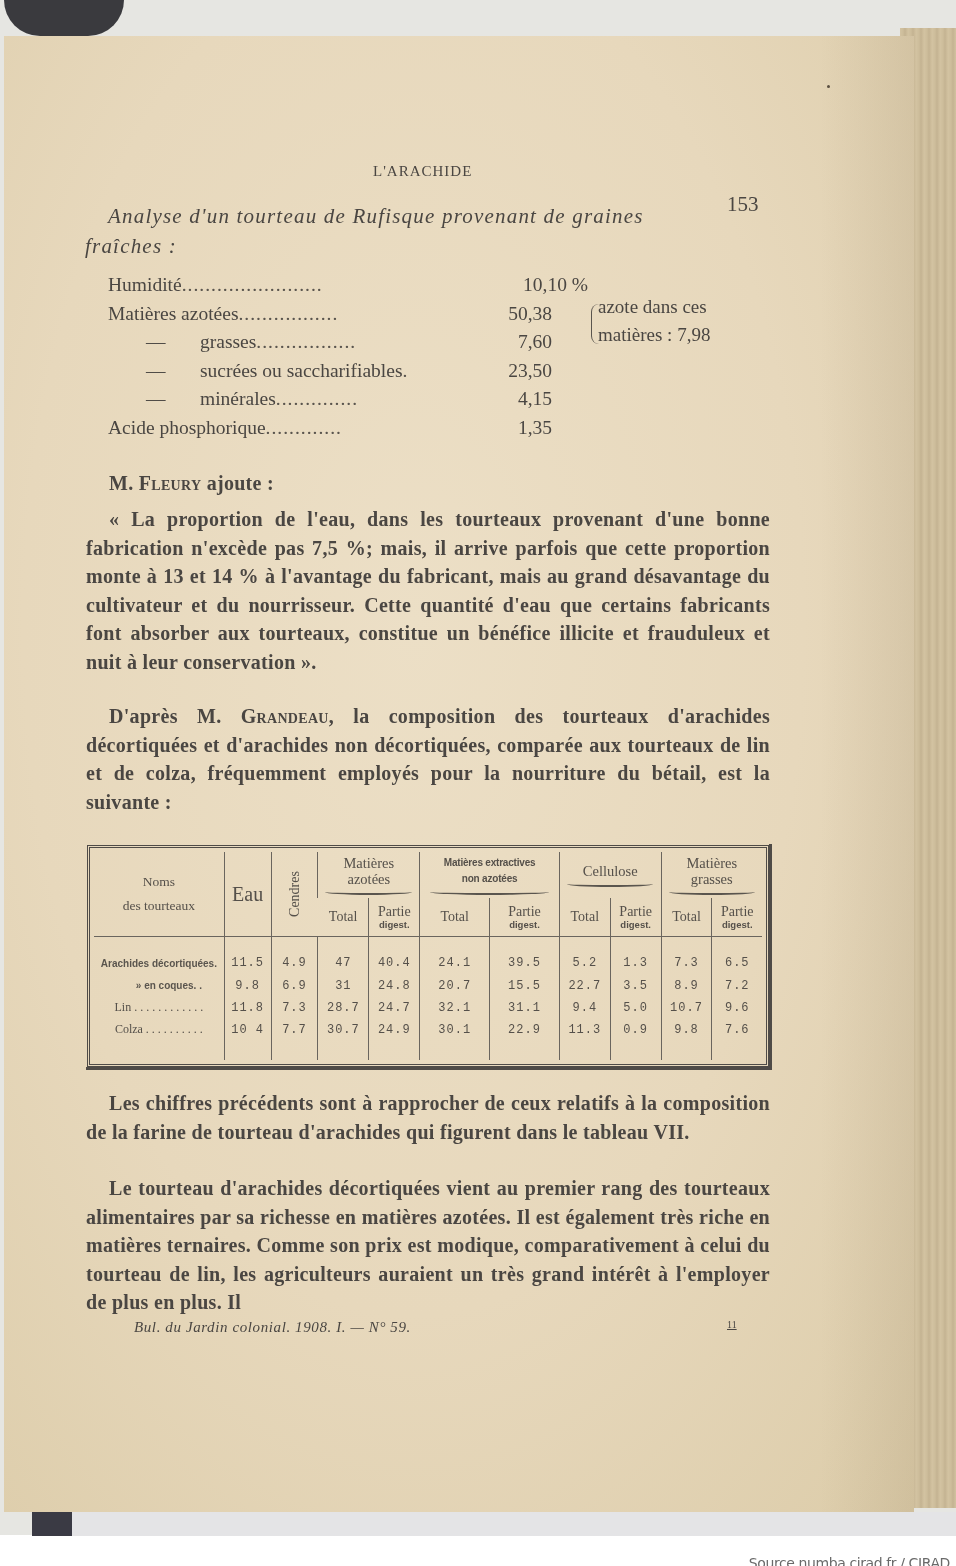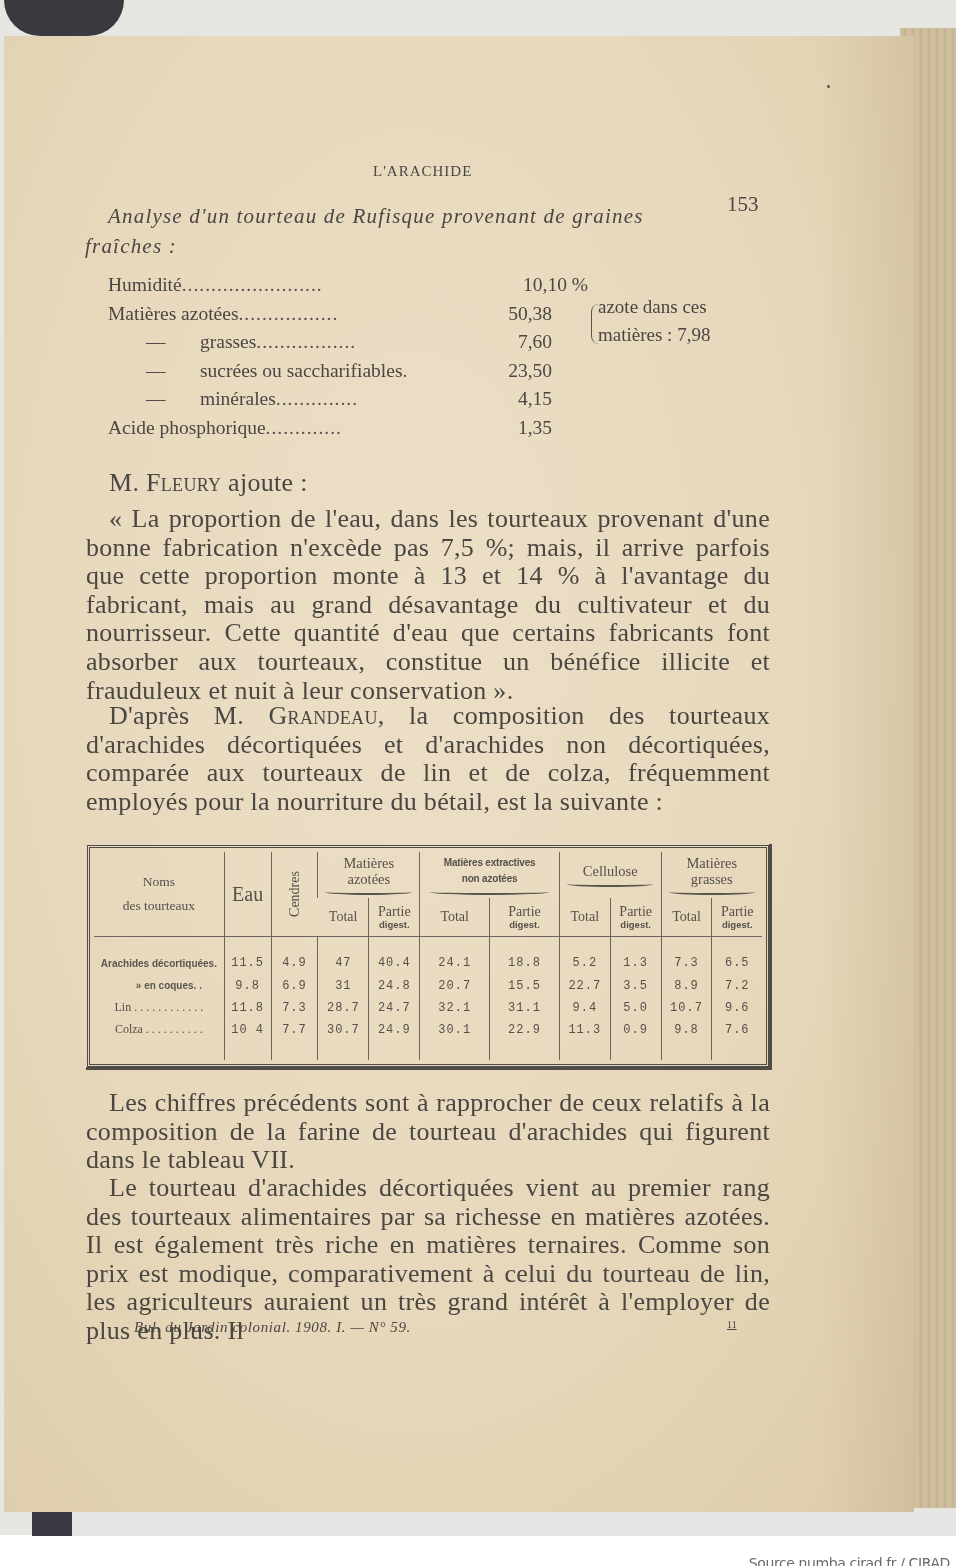--- a/index.html
+++ b/index.html
@@ -29,21 +29,21 @@
   .intro .indent { padding-left:23px; }
   .analysis { position:absolute; top:271px; left:108px; width:660px; font-size:19.5px; }
   .an-row { position:relative; height:28.5px; line-height:28.5px; }
   .an-label { position:absolute; left:0; white-space:nowrap; }
   .an-dash { position:absolute; left:38px; }
   .an-label.sub2 { left:92px; }
   .dots { color:#5a554e; letter-spacing:1px; }
   .an-val { position:absolute; right:216px; text-align:right; white-space:nowrap; }
   .an-note { position:absolute; left:490px; top:22px; font-size:19px; line-height:28px; }
   .brace { position:absolute; left:483px; top:33px; width:8px; height:40px; border-left:1.5px solid #5a554e; border-radius:8px 0 0 8px; }
-  .para { position:absolute; left:86px; width:684px; font-size:26px; line-height:28.6px; text-align:justify; letter-spacing:0.3px; }
+  .para { position:absolute; left:86px; width:684px; font-size:20px; line-height:28.6px; text-align:justify; letter-spacing:0.3px;font-weight:bold; }
   .para .first { padding-left:23px; }
   .sc { font-variant:small-caps; }
   .table-frame { position:absolute; left:87px; top:845px; width:682px; height:222px; border:3px double #4f4b47; box-sizing:border-box; padding:4px; }
   .table-frame::after { content:""; position:absolute; left:-4px; top:-4px; right:-6px; bottom:-6px; border-right:3px solid #4f4b47; border-bottom:3px solid #4f4b47; pointer-events:none; }
   table.comp { width:100%; height:100%; border-collapse:collapse; font-size:13px; color:#55504a; }
   table.comp td, table.comp th { border-left:1px solid #6a655e; padding:0; font-weight:normal; text-align:center; }
   table.comp tr > *:first-child { border-left:none; }
   th.grp { font-size:14.5px; line-height:16px; height:44px; vertical-align:middle; position:relative; }
   th.grp .orn { display:block; width:86%; margin:2px auto 0; height:4px; border-bottom:2px solid #5a554e; border-radius:0 0 50% 50%; }
   th.grp.small { font-family:"Liberation Sans", sans-serif; font-size:10px; font-weight:bold; letter-spacing:-0.2px; }
@@ -182,21 +182,21 @@
           <td></td>
           <td></td>
     </tr>
     <tr>
       <td class="name bold">Arachides décortiquées.</td>
       <td class="num">11.5</td>
       <td class="num">4.9</td>
       <td class="num">47</td>
       <td class="num">40.4</td>
       <td class="num">24.1</td>
-      <td class="num">18.8</td>
+      <td class="num">39.5</td>
       <td class="num">5.2</td>
       <td class="num">1.3</td>
       <td class="num">7.3</td>
       <td class="num">6.5</td>
     </tr>
     <tr>
       <td class="name bold" style="padding-left:20px">»      en coques. .</td>
       <td class="num">9.8</td>
       <td class="num">6.9</td>
       <td class="num">31</td>

